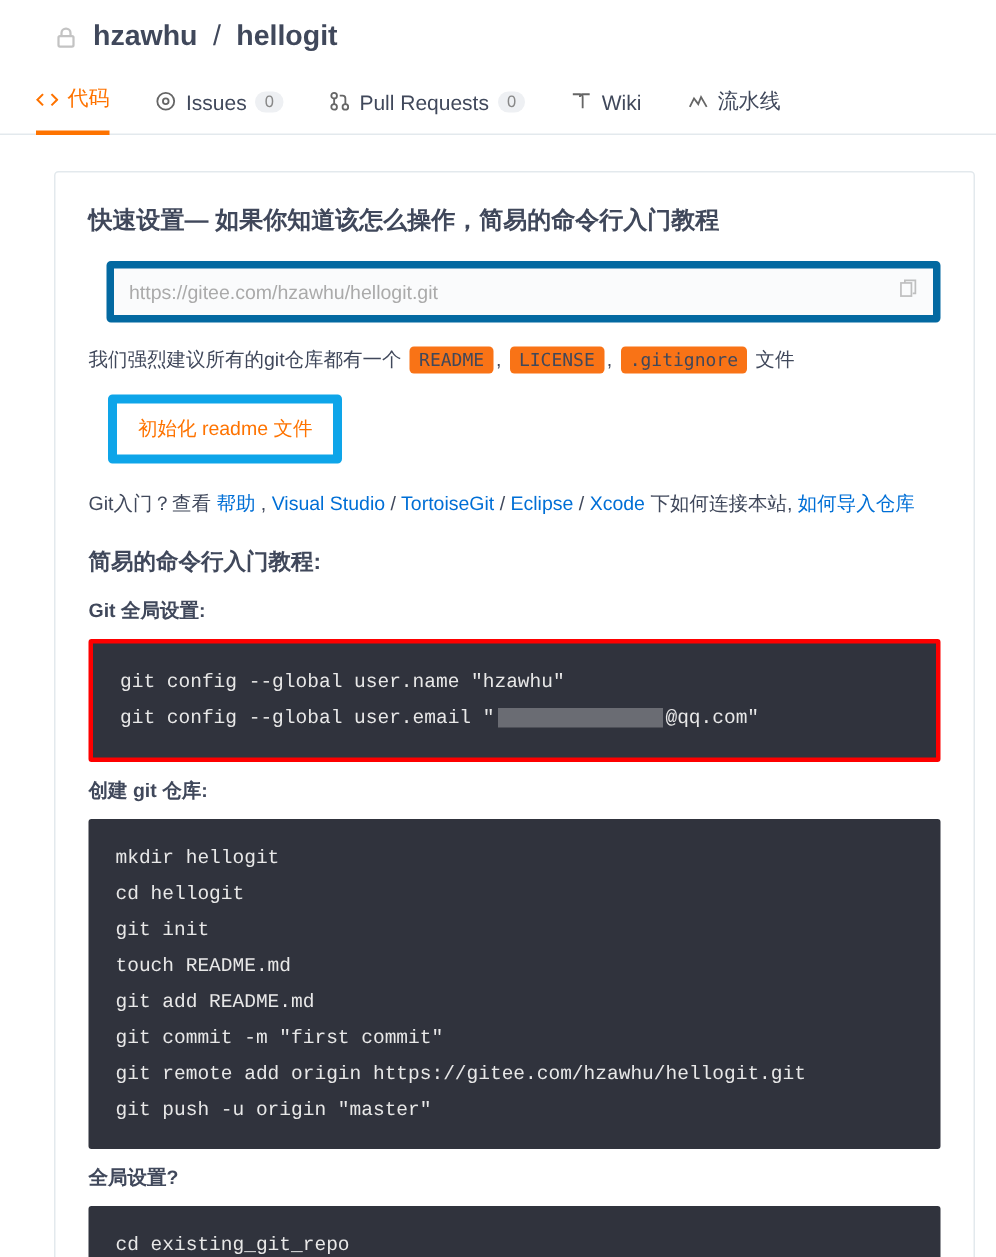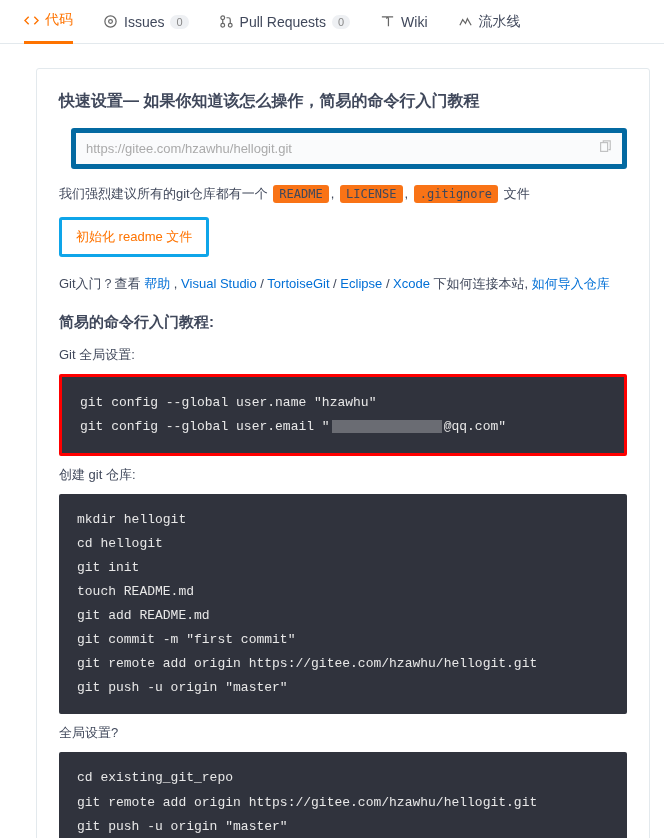--- a/index.html
+++ b/index.html
@@ -131,27 +131,28 @@
       background: #f97316;
       padding: 2px 6px;
       border-radius: 3px;
       font-family: monospace;
       font-size: 12px;
       margin: 0 2px;
     }
     
     .btn-outline {
       display: inline-block;
-      border: 3px solid #0ea5e9;
+      border: 6px solid #0ea5e9;
       color: #fe7300;
       padding: 8px 14px;
       border-radius: 3px;
       font-size: 13px;
       cursor: pointer;
       margin-bottom: 18px;
+      margin-left: 13px;
     }
     
     .help-line {
       font-size: 13px;
       color: #40485b;
       margin-bottom: 20px;
     }
     .help-line a {
       color: #006fd6;
       text-decoration: none;
@@ -160,20 +161,21 @@
     .section-title {
       font-size: 15px;
       font-weight: 700;
       margin-bottom: 14px;
     }
     .subsection {
       font-size: 13px;
       color: #40485b;
       margin-bottom: 10px;
       margin-top: 10px;
+      font-weight: bold;
     }
     
     .code-block {
       background: #30333d;
       color: #e8e8e8;
       font-family: "Courier New", monospace;
       font-size: 13px;
       padding: 14px 18px;
       line-height: 1.85;
       white-space: pre;
@@ -192,20 +194,33 @@
       vertical-align: middle;
       margin: 0 2px;
     }
     .page-wrap { position: relative; width: 664px; min-height: 838px; }
   </style>
 </head>
 <body>
 
 <div class="page-wrap">
 
+<div class="header">
+  <span class="lock-icon">
+    <svg viewBox="0 0 16 16" fill="none" stroke="#888" stroke-width="1.5">
+          <rect x="3" y="7" width="10" height="7" rx="1"></rect>
+          <path d="M5 7V5a3 3 0 0 1 6 0v2"></path>
+        </svg>
+  </span>
+  <span class="breadcrumb">
+    <span>hzawhu</span>
+    <span class="sep">/</span>
+    <span>hellogit</span>
+  </span>
+</div>
 
 <div class="tabs">
   <div class="tab active">
     <span class="tab-icon">
           <svg viewBox="0 0 16 16" fill="none" stroke="#fe7300" stroke-width="1.5">
             <path d="M5 4L1 8l4 4M11 4l4 4-4 4"></path>
           </svg>
         </span>
     <span>代码</span>
   </div>

